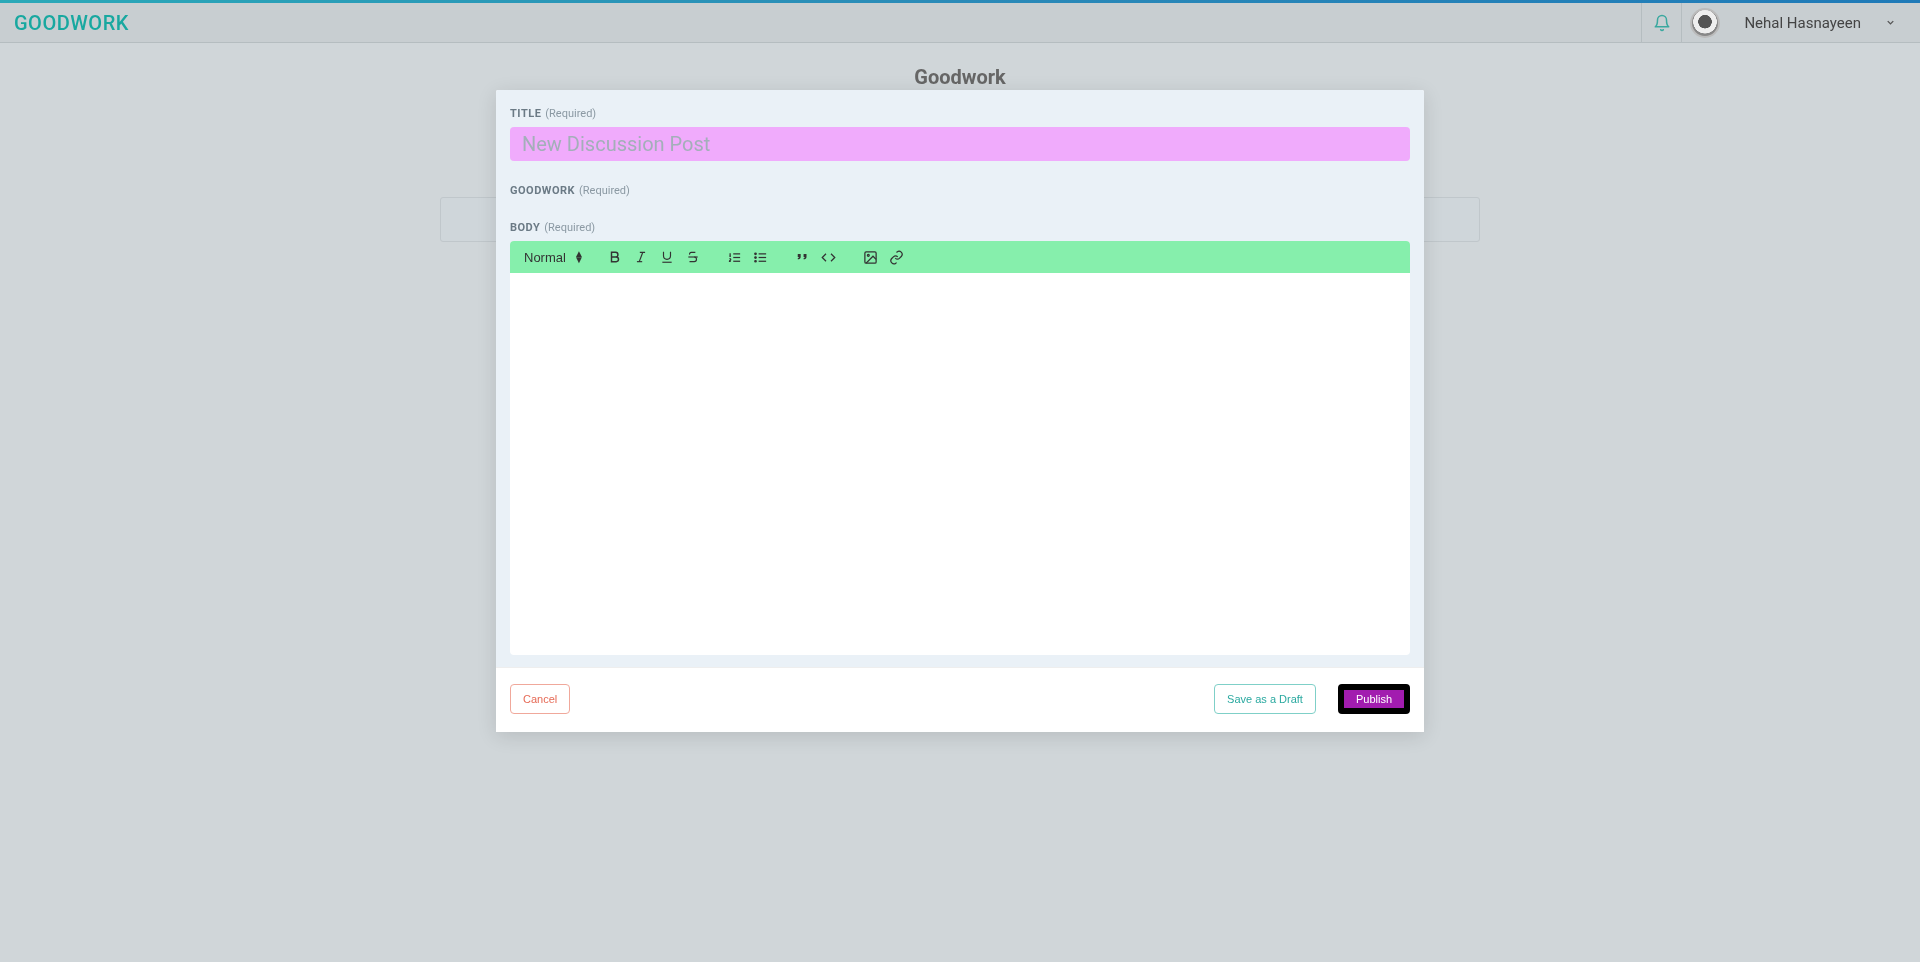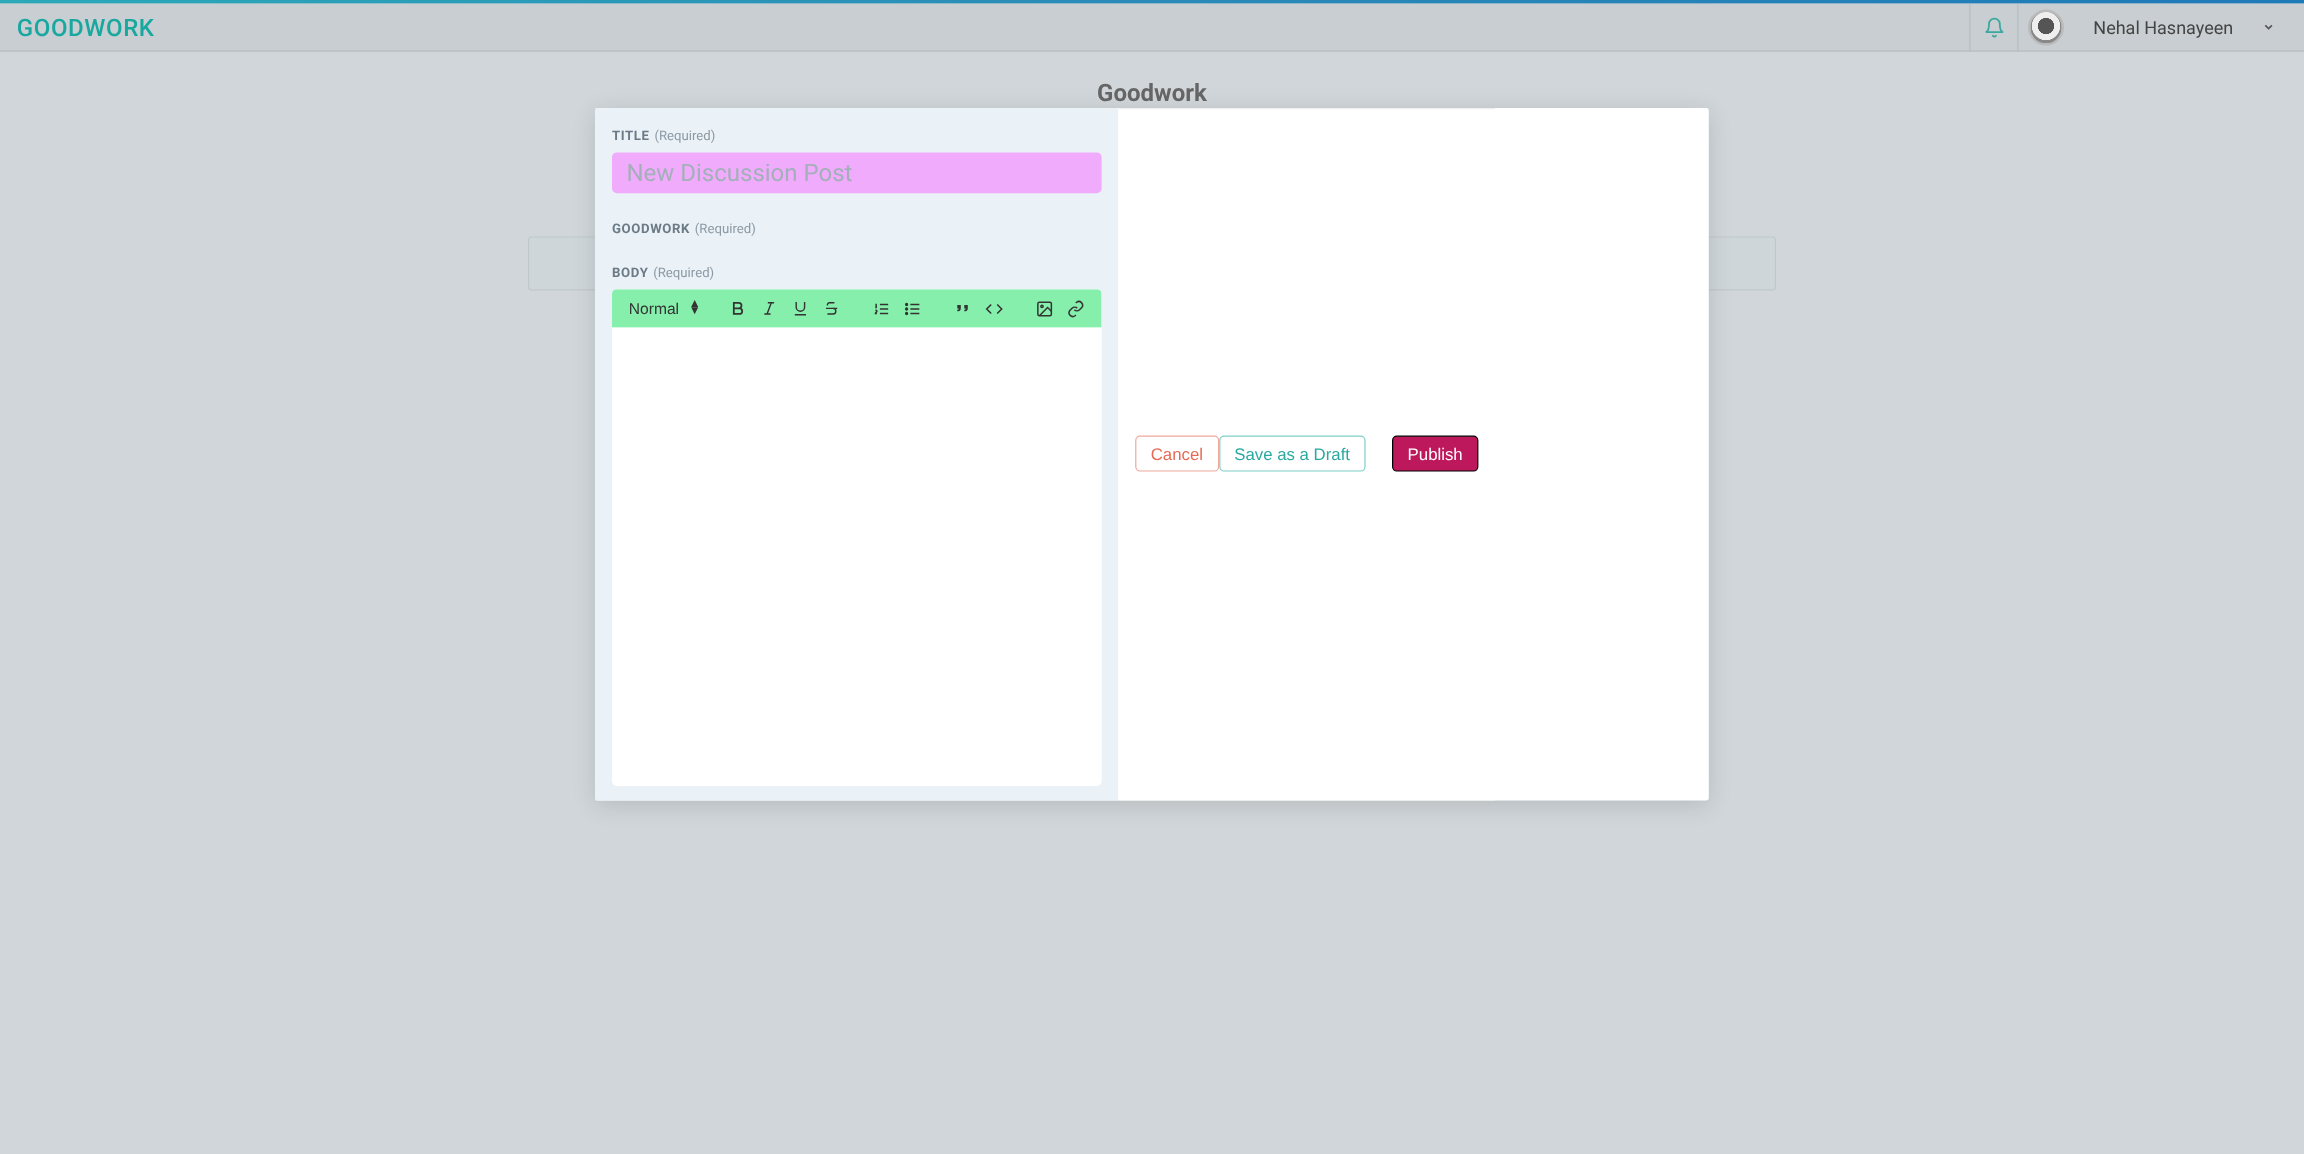--- a/index.html
+++ b/index.html
@@ -91,21 +91,21 @@
     .modal {
       position: absolute;
       top: 90px;
       left: 50%;
       transform: translateX(-50%);
       width: 928px;
       background: #fff;
       border-radius: 2px;
       box-shadow: 0 4px 20px rgba(0,0,0,0.12);
       display: flex;
-      flex-direction: row;
+      flex-direction: column;
     }
     .modal-body {
       background: #eaf1f7;
       padding: 12px 14px 12px 14px;
       border-radius: 2px 2px 0 0;
     }
     .field-block { margin-bottom: 18px; }
     .field-label {
       font-size: 11px;
       font-weight: 700;
@@ -197,39 +197,39 @@
       background: #fff;
       padding: 16px 14px 18px;
       display: flex;
       align-items: center;
       border-top: 1px solid #eee;
     }
     .btn {
       height: 30px;
       padding: 0 12px;
       border-radius: 4px;
-      font-size: 14px;
+      font-size: 11px;
       cursor: pointer;
       background: #fff;
       display: inline-flex;
       align-items: center;
     }
     .btn-cancel {
       border: 1px solid #f0a89b;
       color: #e66a56;
     }
     .footer-spacer { flex: 1; }
     .btn-draft {
       border: 1px solid #7fd0c8;
       color: #2aa9a0;
       margin-right: 22px;
     }
     .btn-publish {
-      border: 1px solid #000000;
-      background: #be185d;
+      border: 6px solid #000000;
+      background: #a21caf;
       color: #fff;
     }
     svg { display: block; }
   </style>
 </head>
 <body>
 
 <div class="top-accent"></div>
 
 <div class="navbar">

